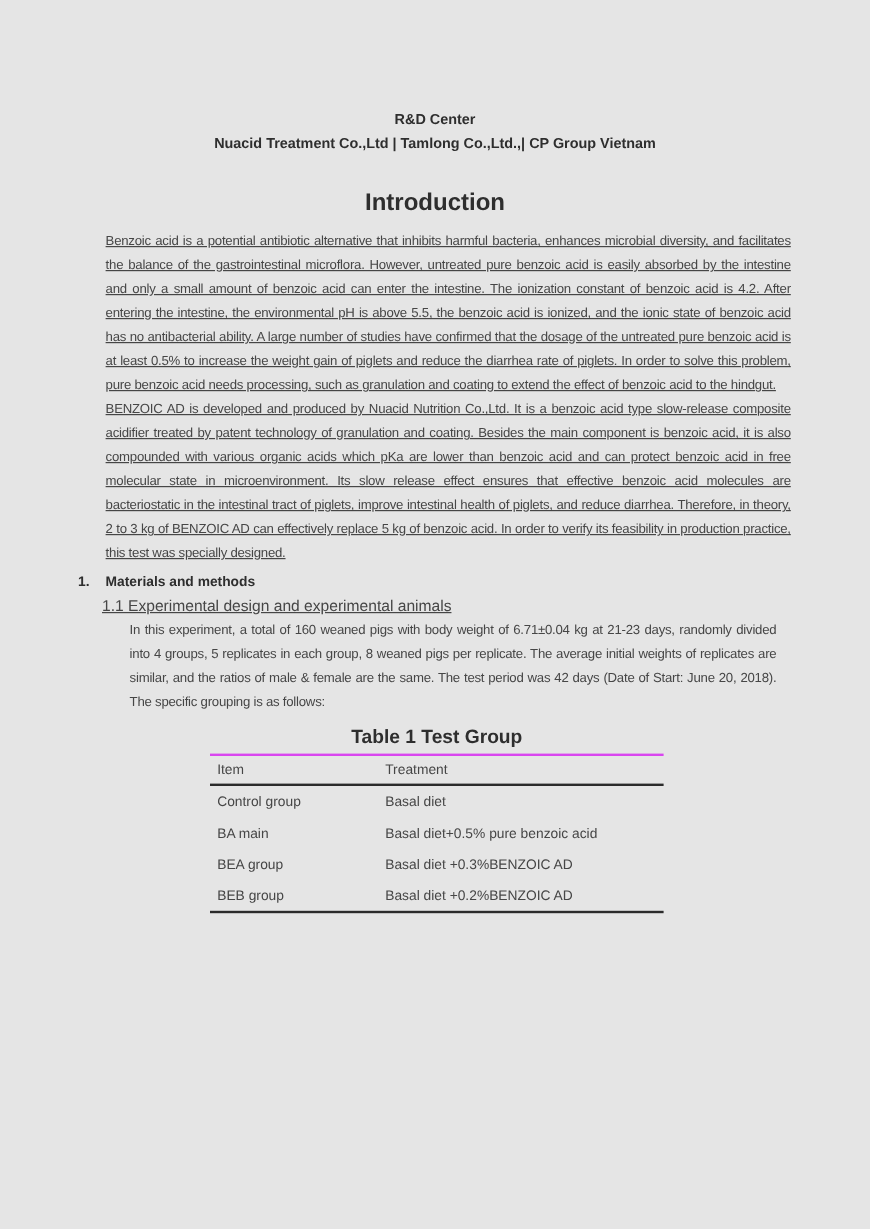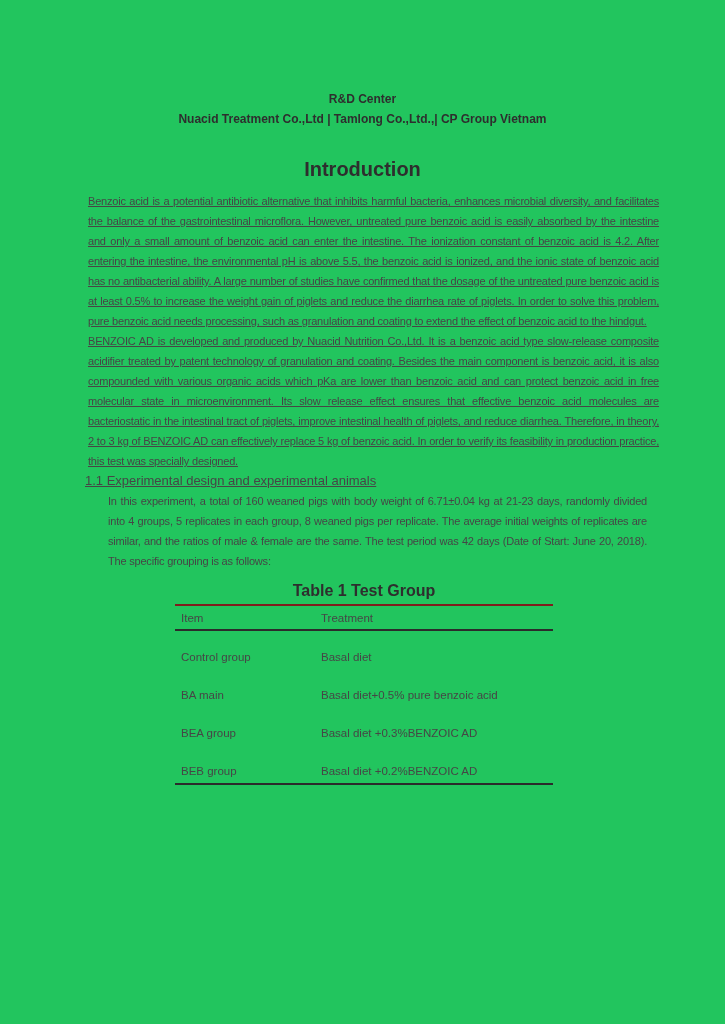--- a/index.html
+++ b/index.html
@@ -4,21 +4,21 @@
 <style>
   html, body {
     margin: 0;
     padding: 0;
     background: #ffffff;
   }
   .page {
     position: relative;
     width: 725px;
     height: 1024px;
-    background: #22c55e;
+    background: #e5e5e5;
     font-family: "Liberation Sans", sans-serif;
     color: #464646;
     overflow: hidden;
     box-sizing: border-box;
   }
   .doc-header {
     padding-top: 89px;
     text-align: center;
     font-weight: bold;
     font-size: 12px;
@@ -78,31 +78,31 @@
     font-size: 16px;
     line-height: 16px;
     margin-bottom: 5px;
     color: #2e2e2e;
   }
   table.test-table {
     border-collapse: collapse;
     width: 100%;
     font-size: 11.5px;
     color: #464646;
-    border-top: 2px solid #7f1d1d;
+    border-top: 2px solid #d946ef;
     border-bottom: 2px solid #2b2b2b;
   }
   table.test-table th {
     font-weight: normal;
     text-align: left;
     padding: 6px 0 5px 6px;
     border-bottom: 2px solid #2b2b2b;
   }
   table.test-table td {
-    padding: 20px 0 6px 6px;
+    padding: 8px 0 6px 6px;
     text-align: left;
   }
   table.test-table th:first-child,
   table.test-table td:first-child {
     width: 134px;
   }
 </style>
 </head>
 <body>
 
@@ -113,20 +113,23 @@
     <div>Nuacid Treatment Co.,Ltd | Tamlong Co.,Ltd.,| CP Group Vietnam</div>
   </div>
 
   <h1 class="doc-title">Introduction</h1>
 
   <div class="content">
 
     <p class="body-p">Benzoic acid is a potential antibiotic alternative that inhibits harmful bacteria, enhances microbial diversity, and facilitates the balance of the gastrointestinal microflora. However, untreated pure benzoic acid is easily absorbed by the intestine and only a small amount of benzoic acid can enter the intestine. The ionization constant of benzoic acid is 4.2. After entering the intestine, the environmental pH is above 5.5, the benzoic acid is ionized, and the ionic state of benzoic acid has no antibacterial ability. A large number of studies have confirmed that the dosage of the untreated pure benzoic acid is at least 0.5% to increase the weight gain of piglets and reduce the diarrhea rate of piglets. In order to solve this problem, pure benzoic acid needs processing, such as granulation and coating to extend the effect of benzoic acid to the hindgut.</p>
     <p class="body-p">BENZOIC AD is developed and produced by Nuacid Nutrition Co.,Ltd. It is a benzoic acid type slow-release composite acidifier treated by patent technology of granulation and coating. Besides the main component is benzoic acid, it is also compounded with various organic acids which pKa are lower than benzoic acid and can protect benzoic acid in free molecular state in microenvironment. Its slow release effect ensures that effective benzoic acid molecules are bacteriostatic in the intestinal tract of piglets, improve intestinal health of piglets, and reduce diarrhea. Therefore, in theory, 2 to 3 kg of BENZOIC AD can effectively replace 5 kg of benzoic acid. In order to verify its feasibility in production practice, this test was specially designed.</p>
 
+    <div class="section-heading">
+      <span class="sec-num">1.</span><span>Materials and methods</span>
+    </div>
 
     <div class="subsection">1.1 Experimental design and experimental animals</div>
 
     <p class="sub-p">In this experiment, a total of 160 weaned pigs with body weight of 6.71±0.04 kg at 21-23 days, randomly divided into 4 groups, 5 replicates in each group, 8 weaned pigs per replicate. The average initial weights of replicates are similar, and the ratios of male &amp; female are the same. The test period was 42 days (Date of Start: June 20, 2018). The specific grouping is as follows:</p>
 
     <div class="table-block">
       <div class="table-title">Table 1 Test Group</div>
       <table class="test-table">
         <thead>
           <tr>

